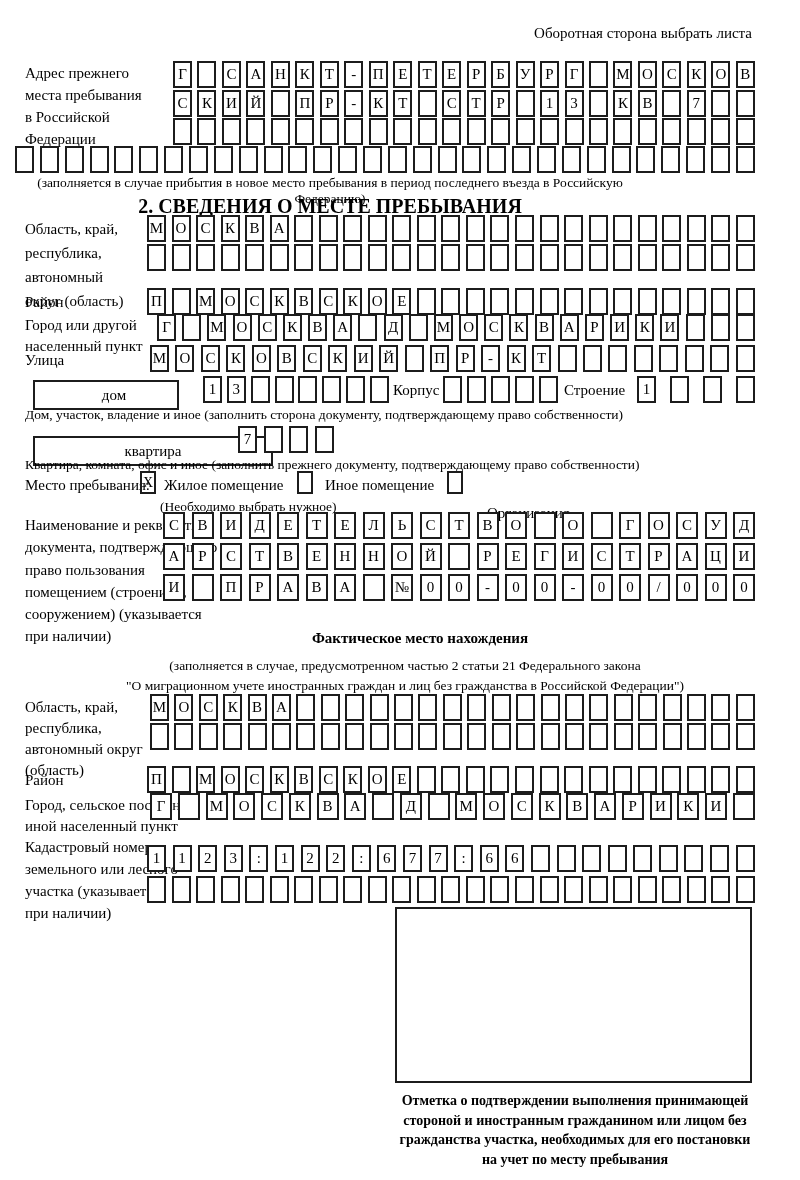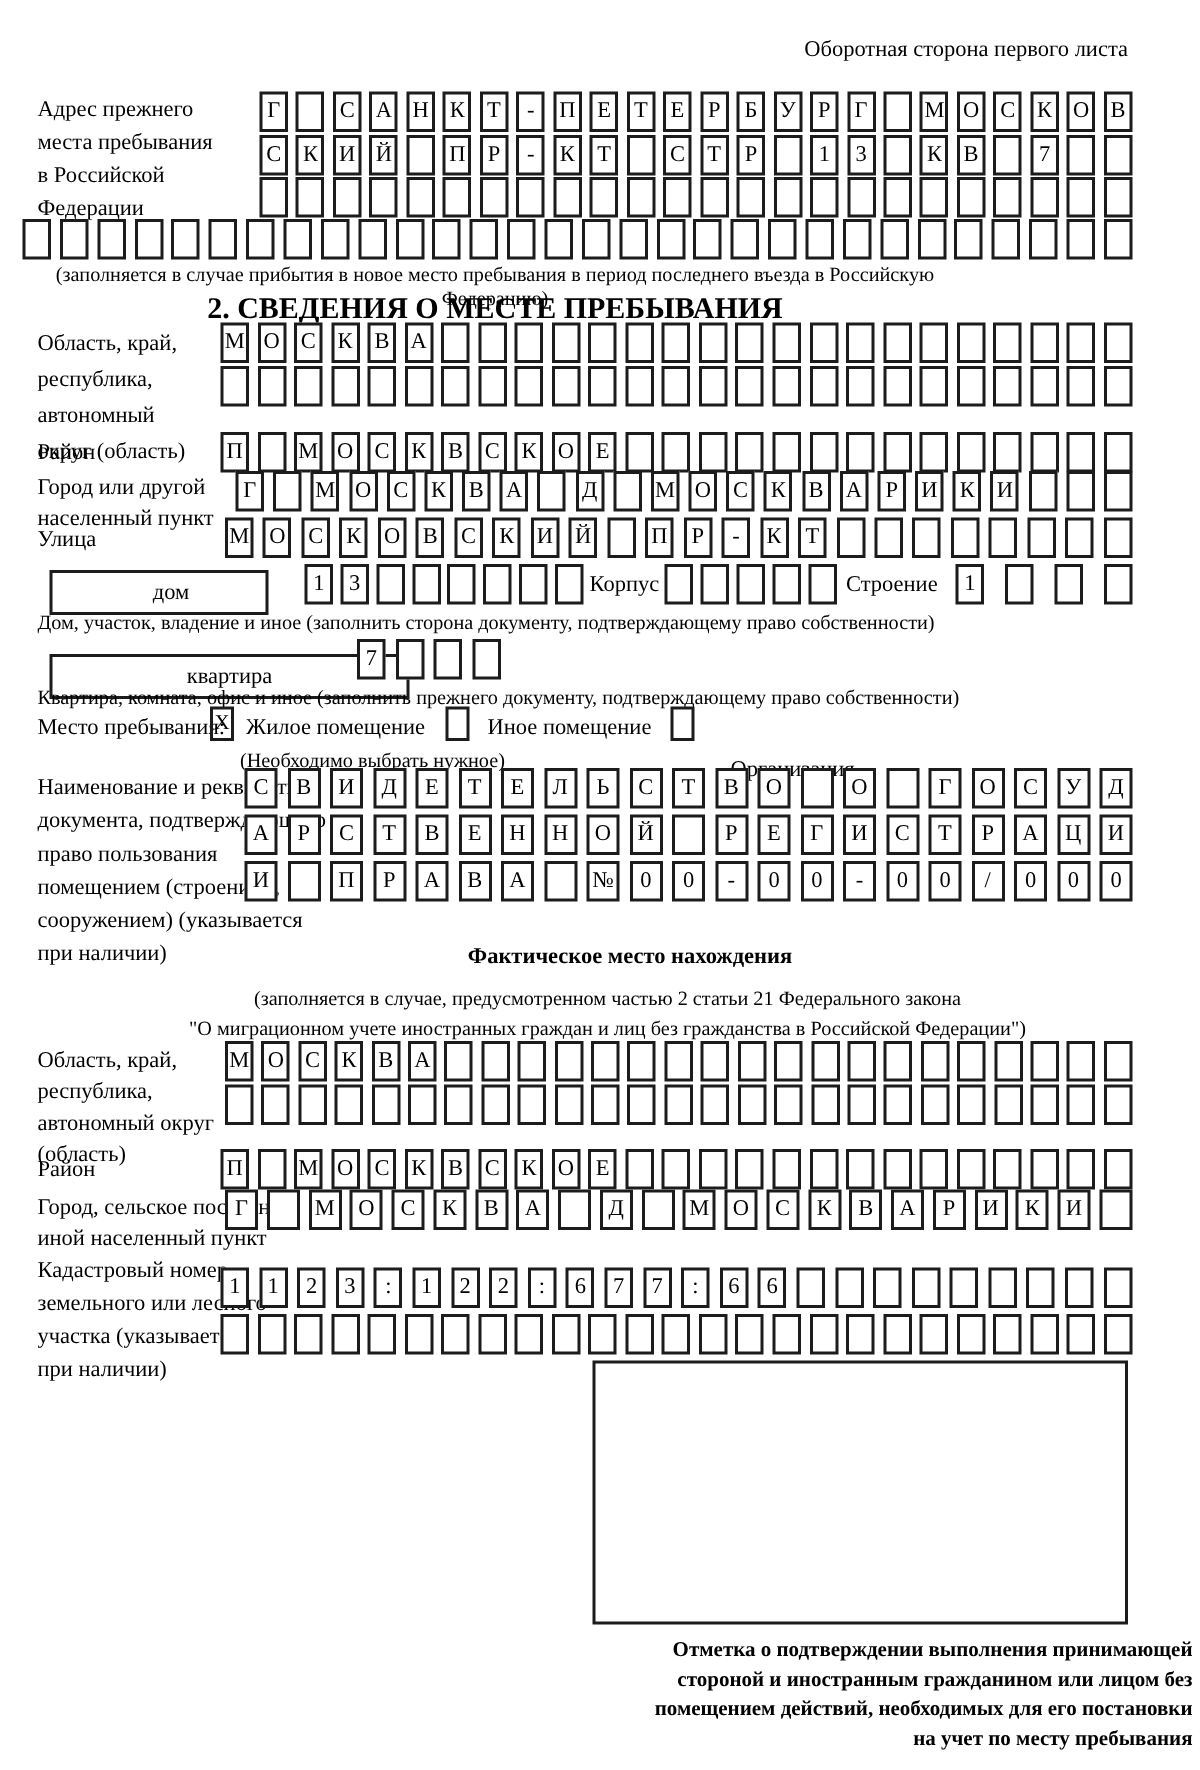--- a/index.html
+++ b/index.html
@@ -19,21 +19,21 @@
          display:flex;align-items:center;justify-content:center;font-size:14px;}
   .longbox{border:2px solid #1c1c1c;box-sizing:border-box;height:30px;
            display:flex;align-items:center;justify-content:center;font-size:15px;}
   .stamp{border:2px solid #1c1c1c;box-sizing:border-box;background:#fff;}
   .stampcap{font-size:14px;font-weight:600;line-height:19.5px;text-align:center;}
   .note2{font-size:13.5px;line-height:20px;}
 </style>
 </head>
 <body>
 
-<div class="abs lbl" style="top:22px;right:48px;">Оборотная сторона первого листа</div>
+<div class="abs lbl" style="top:22px;right:48px;">Оборотная сторона выбрать листа</div>
 
 <div class="abs lbl" style="left:25px;top:62px;">
     <div>Адрес прежнего</div>
     <div>места пребывания</div>
     <div>в Российской</div>
     <div>Федерации</div>
   </div>
 <div class="abs boxrow" style="left:173px;top:61px;width:582px;">
     <span class="cbox">Г</span>
     <span class="cbox"></span>
@@ -600,18 +600,18 @@
     <span class="cbox"></span>
     <span class="cbox"></span>
     <span class="cbox"></span>
     <span class="cbox"></span>
     <span class="cbox"></span>
     <span class="cbox"></span>
     <span class="cbox"></span>
   </div>
 
 <div class="abs stamp" style="left:395px;top:907px;width:357px;height:176px;"></div>
-<div class="abs stampcap" style="left:355px;top:1091px;width:440px;text-align:right;">
+<div class="abs stampcap" style="left:355px;top:1091px;width:440px;">
     <div>Отметка о подтверждении выполнения принимающей</div>
     <div>стороной и иностранным гражданином или лицом без</div>
-    <div>помещением действий, необходимых для его постановки</div>
+    <div>гражданства участка, необходимых для его постановки</div>
     <div>на учет по месту пребывания</div>
   </div>
 
 </body></html>

